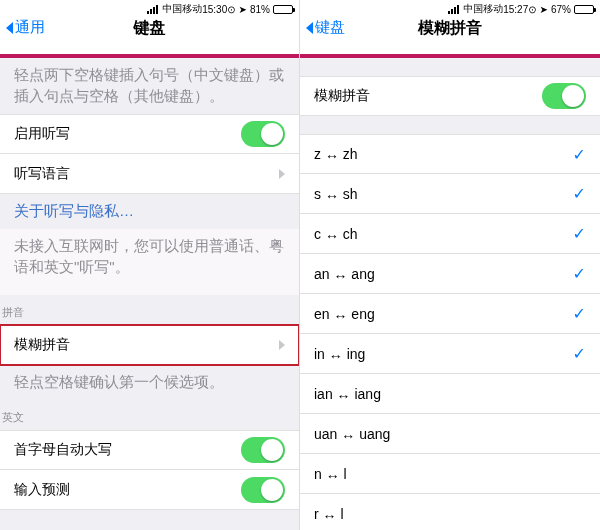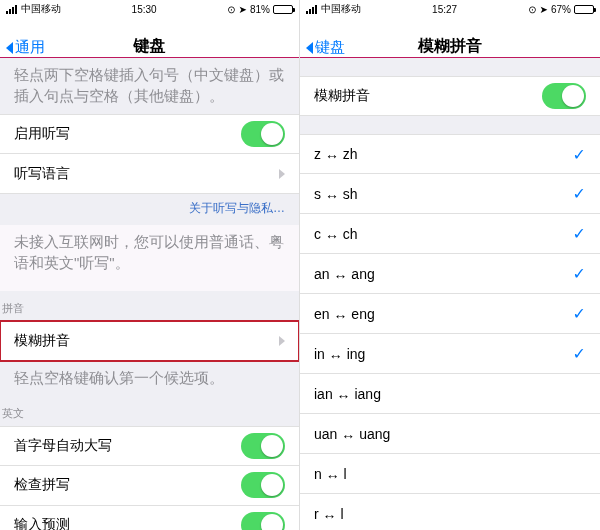--- a/index.html
+++ b/index.html
@@ -17,44 +17,44 @@
     background: #efeff4;
     position: relative;
     overflow: hidden;
   }
   .phone.left { border-right: 1px solid #ddd; }
   .status-bar {
     height: 18px;
     background: #fff;
     display: flex;
     align-items: center;
-    justify-content: space-between;
+    justify-content: flex-end;
     padding: 0 6px;
     font-size: 10px;
     color: #000;
   }
   .status-left { display: flex; align-items: center; gap: 4px; }
   .status-right { display: flex; align-items: center; gap: 3px; }
   .signal { display: flex; align-items: flex-end; gap: 1px; }
   .signal i { width: 2px; background: #000; display: block; }
   .signal i:nth-child(1){height:3px}.signal i:nth-child(2){height:5px}.signal i:nth-child(3){height:7px}.signal i:nth-child(4){height:9px}
   .battery {
     width: 20px; height: 9px; border: 1px solid #000; border-radius: 2px; position: relative;
   }
   .battery::after { content:""; position:absolute; right:-3px; top:2px; width:2px; height:4px; background:#000; border-radius:0 1px 1px 0;}
   .battery-fill { height:100%; width:76%; background:#4cd964; border-radius:1px;}
   .nav {
-    height: 40px; background:#fff; display:flex; align-items:flex-end; justify-content:center; position:relative; border-bottom:1px solid #be185d;
+    height: 40px; background:#fff; display:flex; align-items:flex-start; justify-content:center; position:relative; border-bottom:4px solid #be185d;
   }
   .nav-title { font-size:16px; font-weight:600; }
   .nav-back { position:absolute; left:6px; display:flex; align-items:center; color:#007aff; font-size:15px; gap:2px;}
   .chev-left { width:0;height:0;border-top:6px solid transparent;border-bottom:6px solid transparent;border-right:7px solid #007aff;}
   .chev-right { width:0;height:0;border-top:5px solid transparent;border-bottom:5px solid transparent;border-left:6px solid #c8c7cc;}
   .section-note { font-size:15px; color:#8e8e93; padding:6px 14px 8px; line-height:1.4;}
-  .section-note.link { color:#3a6fc7; font-size:12px;text-align:right; }
+  .section-note.link { color:#3a6fc7; font-size:15px; }
   .row {
     background:#fff; min-height:40px; display:flex; align-items:center; justify-content:space-between;
     padding: 0 14px; border-bottom:1px solid #e0e0e0; font-size:14px; color:#000;
   }
   .row.first { border-top:1px solid #e0e0e0; }
   .row.highlighted { outline: 2px solid #c02030; outline-offset:-1px; position:relative; z-index:1;}
   .toggle {
     width:44px; height:26px; border-radius:13px; position:relative; background:#4cd964;
   }
   .toggle::after {
@@ -111,24 +111,20 @@
       <span>模糊拼音</span>
       <span class="chev-right"></span>
     </div>
     <div class="section-note">轻点空格键确认第一个候选项。</div>
     <div class="section-header">英文</div>
     <div class="row first">
       <span>首字母自动大写</span>
       <span class="toggle"></span>
     </div>
     <div class="row">
-      <span>检查拼写</span>
-      <span class="toggle"></span>
-    </div>
-    <div class="row">
       <span>输入预测</span>
       <span class="toggle"></span>
     </div>
   </div>
 </div>
 
 <div class="phone">
   <div class="status-bar">
     <div class="status-left">
       <span class="signal">

